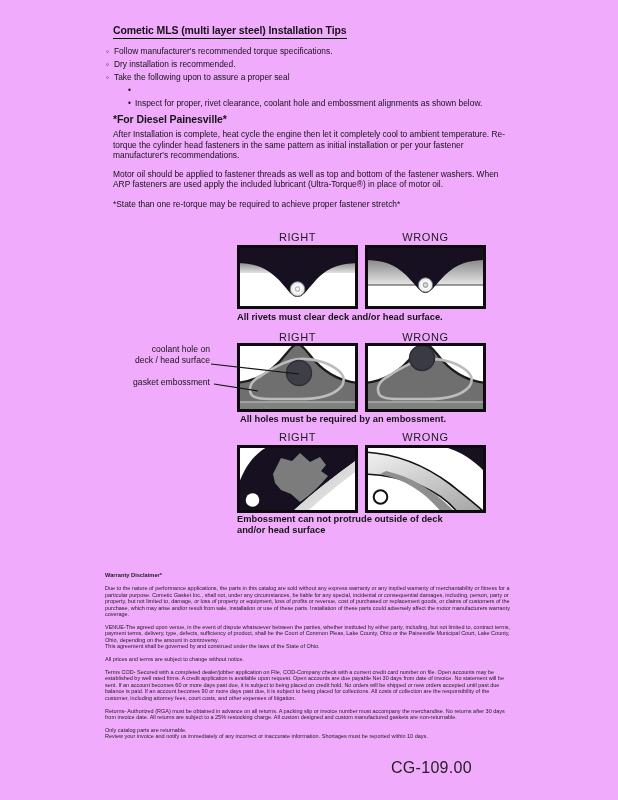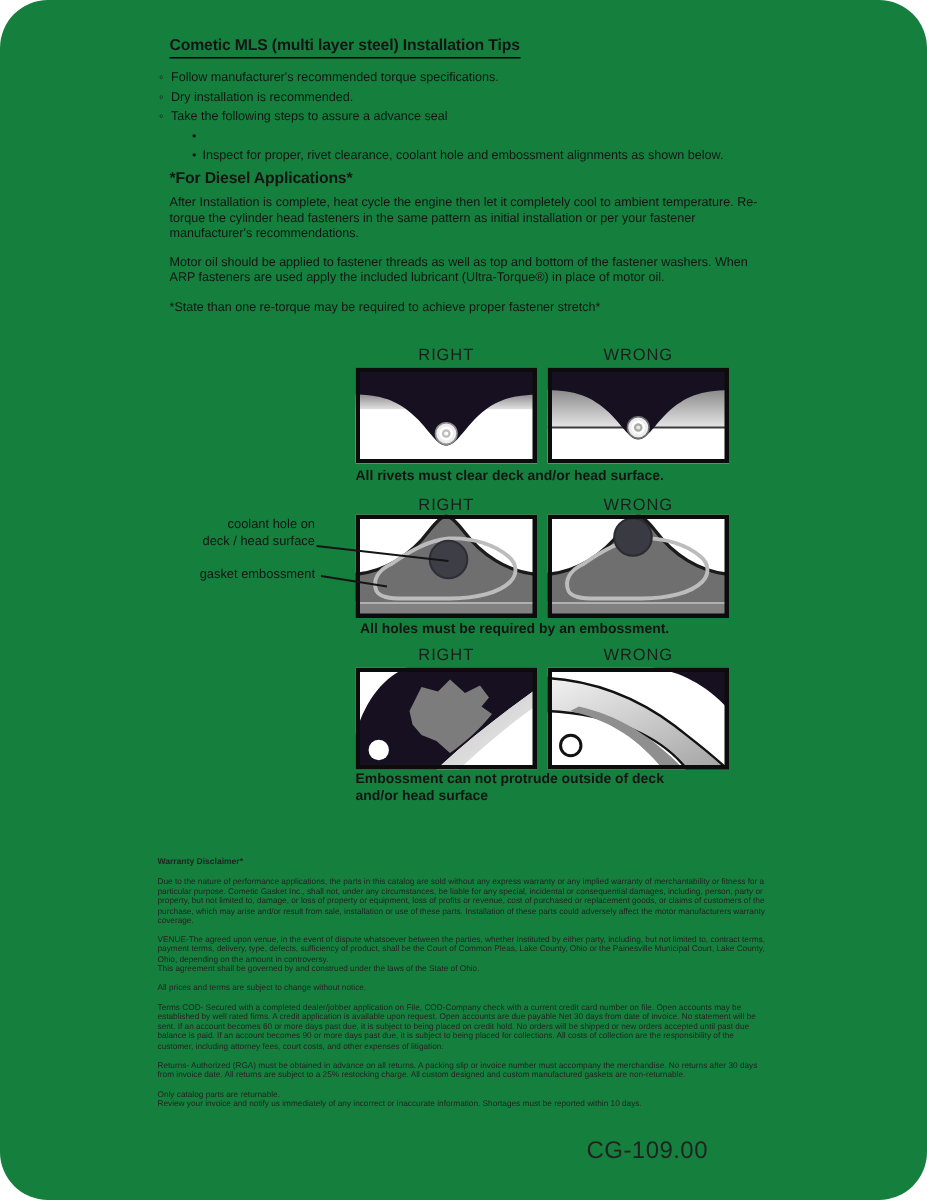--- a/index.html
+++ b/index.html
@@ -1,19 +1,19 @@
 <!DOCTYPE html>
 <html><head>
 <meta charset="utf-8">
 <style>
   * { margin:0; padding:0; box-sizing:border-box; }
   html,body { background:#ffffff; }
   .page {
-    position:relative; width:618px; height:800px; background:#15803d;
-    font-family:"Liberation Sans", sans-serif; color:#141414; overflow:hidden;border-radius:32px;
+    position:relative; width:618px; height:800px; background:#f0abfc;
+    font-family:"Liberation Sans", sans-serif; color:#141414; overflow:hidden;
   }
   .title {
     position:absolute; left:113px; top:24px;
     font-size:10.5px; font-weight:bold; letter-spacing:-0.1px;
     border-bottom:1.3px solid #000; padding-bottom:1.5px; white-space:nowrap;
   }
   .intro { position:absolute; left:106px; top:45px; width:430px; font-size:8.4px; line-height:13px; }
   .b-row { display:flex; }
   .b-marker { width:8px; flex:none; }
   .b-row.sub { margin-left:22px; }
@@ -64,33 +64,33 @@
     <div class="b-row">
       <span class="b-marker">◦</span>
       <span class="b-text">Follow manufacturer's recommended torque specifications.</span>
     </div>
     <div class="b-row">
       <span class="b-marker">◦</span>
       <span class="b-text">Dry installation is recommended.</span>
     </div>
     <div class="b-row">
       <span class="b-marker">◦</span>
-      <span class="b-text">Take the following steps to assure a advance seal</span>
+      <span class="b-text">Take the following upon to assure a proper seal</span>
     </div>
     <div class="b-row sub">
       <span class="b-marker">•</span>
     </div>
     <div class="b-row sub">
       <span class="b-marker">•</span>
       <span class="b-text">Inspect for proper, rivet clearance, coolant hole and embossment alignments as shown below.</span>
     </div>
   </div>
 
   <div class="diesel">
-    <div class="d-head">*For Diesel Applications*</div>
+    <div class="d-head">*For Diesel Painesville*</div>
     <p>After Installation is complete, heat cycle the engine then let it completely cool to ambient temperature. Re-torque the cylinder head fasteners in the same pattern as initial installation or per your fastener manufacturer's recommendations.</p>
     <p>Motor oil should be applied to fastener threads as well as top and bottom of the fastener washers. When ARP fasteners are used apply the included lubricant (Ultra-Torque®) in place of motor oil.</p>
     <p>*State than one re-torque may be required to achieve proper fastener stretch*</p>
   </div>
 
   <div class="dlabel lab-r1">RIGHT</div>
   <div class="dlabel lab-w1">WRONG</div>
 
   <div class="dbox box-r1">
     <svg viewBox="0 0 121 64" preserveAspectRatio="none">

